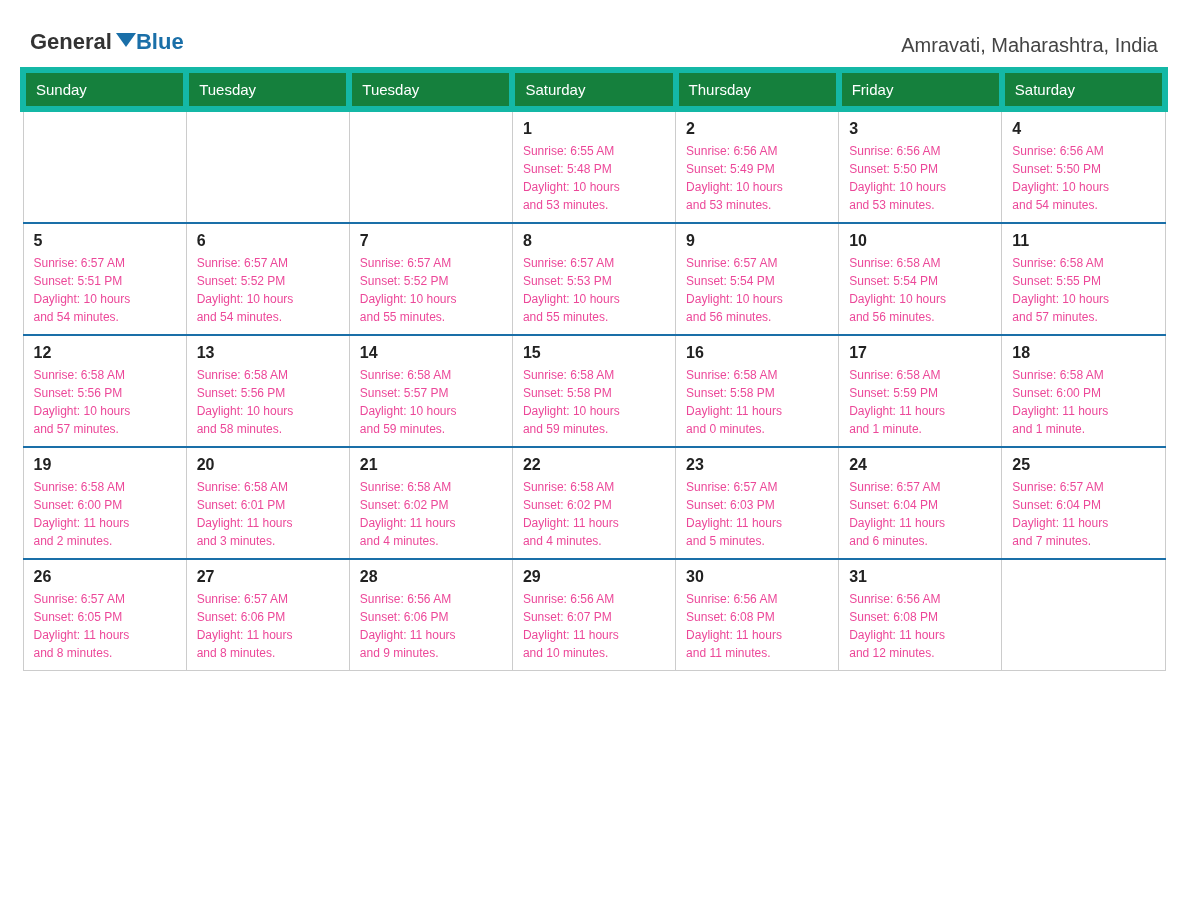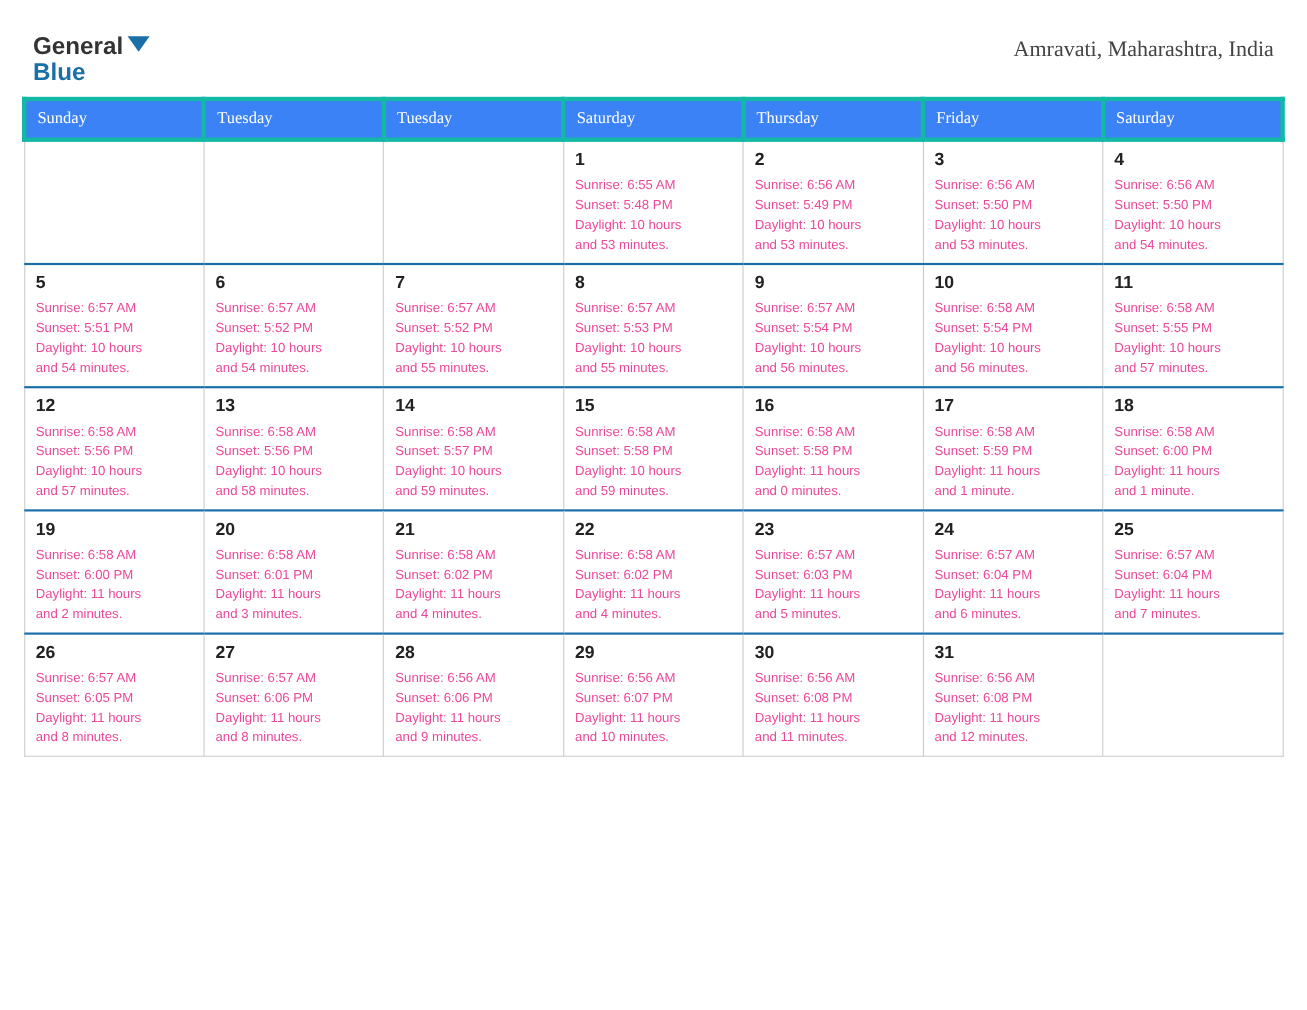--- a/index.html
+++ b/index.html
@@ -12,21 +12,20 @@
     }
     .header {
       display: flex;
       justify-content: space-between;
       align-items: flex-start;
       margin-bottom: 10px;
       padding: 10px 10px 0 10px;
     }
     .logo {
       display: flex;
-      flex-direction: column;
       align-items: flex-start;
     }
     .logo-general {
       font-size: 22px;
       font-weight: bold;
       color: #333;
       line-height: 1.1;
     }
     .logo-blue {
       font-size: 22px;
@@ -52,36 +51,34 @@
     .month-title {
       font-size: 48px;
       font-weight: bold;
       color: #222;
       line-height: 1.1;
     }
     .location-title {
       font-size: 20px;
       color: #444;
       margin-top: 4px;
-      font-family: Liberation Serif, serif;
     }
     .calendar {
       width: 100%;
       border-collapse: collapse;
       margin-top: 10px;
     }
     .calendar th {
-      background-color: #3b82f6;
+      background-color: #15803d;
       color: #fff;
       text-align: left;
       padding: 8px 10px;
       font-size: 15px;
       font-weight: normal;
-      border: 4px solid #14b8a6;
-      font-family: Liberation Serif, serif;
+      border: 6px solid #14b8a6;
     }
     .calendar td {
       vertical-align: top;
       border: 1px solid #ccc;
       padding: 8px 10px;
       width: 14.28%;
       min-height: 100px;
       height: 110px;
     }
     .day-number {

